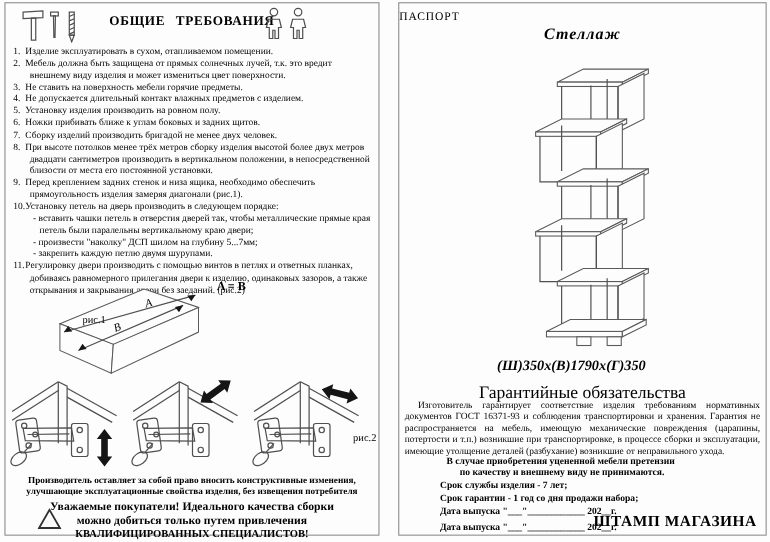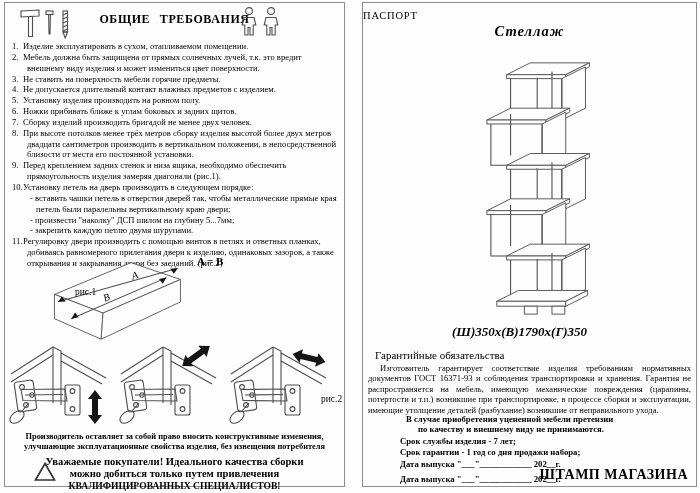--- a/index.html
+++ b/index.html
@@ -40,21 +40,21 @@
   .warning-line.caps{font-size:9.6px;}
   .warn-svg{position:absolute;left:29px;top:6px;}
 
   
   .doc-title{position:absolute;top:7px;left:0;right:0;text-align:left;font-size:10.5px;letter-spacing:.8px;}
   .product-name{position:absolute;top:20px;left:0;right:0;text-align:center;
                 font-size:14.5px;font-weight:bold;font-style:italic;letter-spacing:1px;}
   .shelf-svg{position:absolute;left:118px;top:50px;}
   .dimensions{position:absolute;top:321px;left:0;right:20px;text-align:center;
               font-size:13px;font-weight:bold;font-style:italic;}
-  .warranty-title{position:absolute;top:346px;left:12px;right:0;text-align:left;font-size:11px;}
+  .warranty-title{position:absolute;top:346px;left:0;right:0;text-align:center;font-size:16px;}
   .warranty-body{position:absolute;top:360px;left:5px;right:5px;font-size:8.6px;line-height:10.4px;
                  text-align:justify;text-indent:12px;}
   .warranty-note1{position:absolute;top:411px;left:43px;font-size:8.7px;font-weight:bold;}
   .warranty-note2{position:absolute;top:421px;left:55px;font-size:8.7px;font-weight:bold;}
   .service-life{position:absolute;top:433px;left:37px;font-size:8.7px;font-weight:bold;}
   .warranty-period{position:absolute;top:444px;left:37px;font-size:8.7px;font-weight:bold;}
   .date-lines{position:absolute;top:456px;left:37px;font-size:8.7px;font-weight:bold;}
   .date-line{margin-bottom:5px;}
   .stamp{position:absolute;bottom:3px;right:8px;font-size:14px;font-weight:bold;letter-spacing:.5px;}
 

